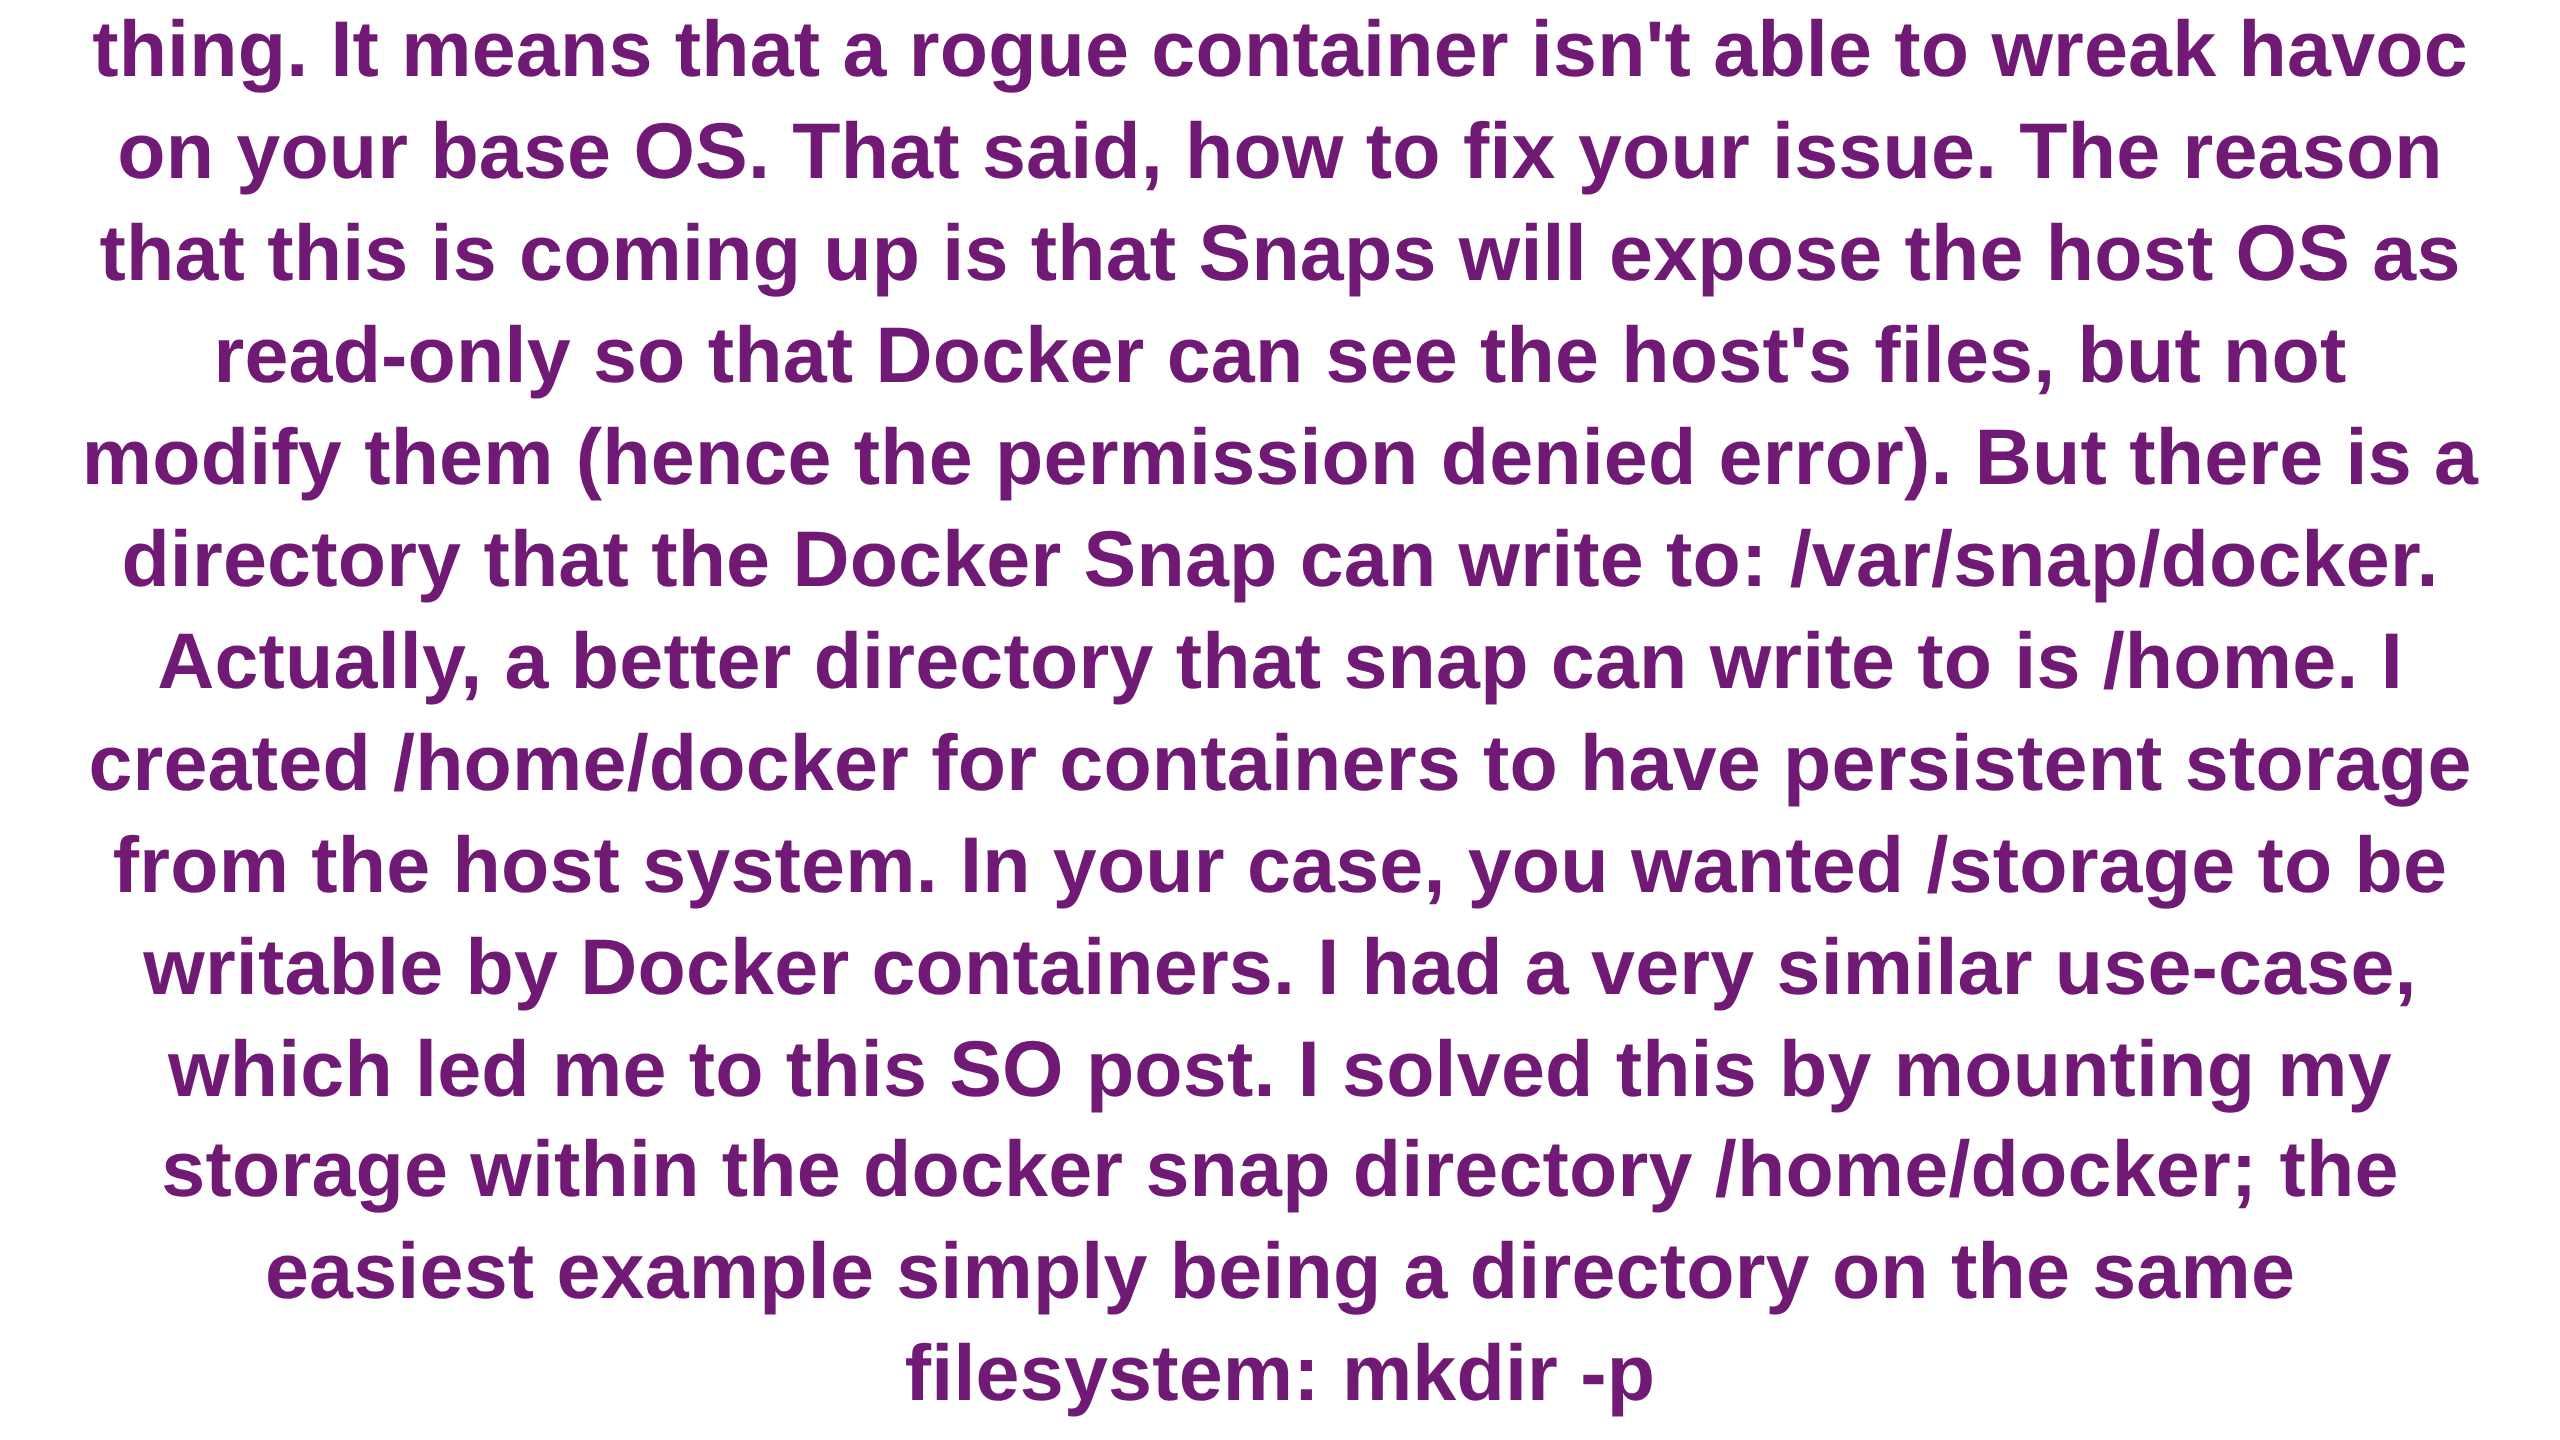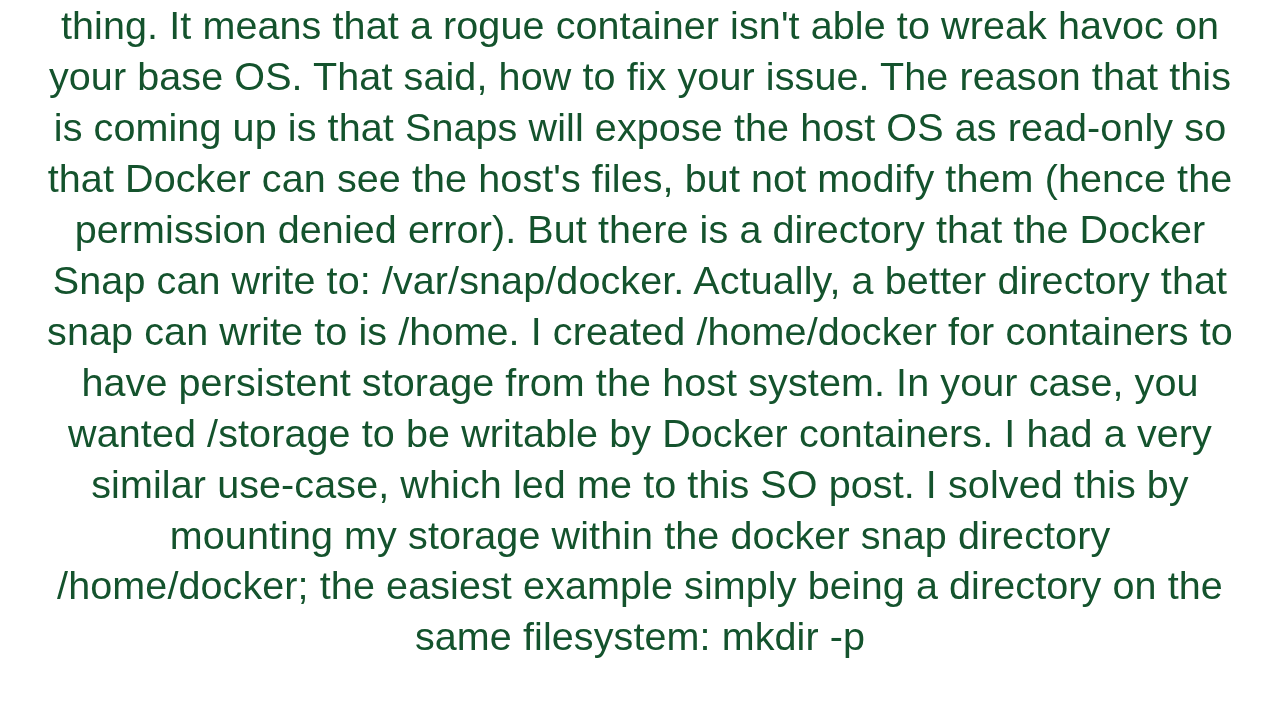--- a/index.html
+++ b/index.html
@@ -14,22 +14,22 @@
     position: absolute;
     top: 0;
     left: 0;
     width: 1280px;
     height: 720px;
     box-sizing: border-box;
     padding: 0 40px;
     font-family: Arial, Helvetica, sans-serif;
     font-size: 39.5px;
     line-height: 1.29;
-    color: #14532d;
+    color: #701a75;
     text-align: center;
-    font-weight: 400;
+    font-weight: 700;
     letter-spacing: 0.1px;
   }
 </style>
 </head>
 <body>
 
 <div class="text-block">thing.  It means that a rogue container isn't able to wreak havoc on your base OS.  That said, how to fix your issue.  The reason that this is coming up is that Snaps will expose the host OS as read-only so that Docker can see the host's files, but not modify them (hence the permission denied error).  But there is a directory that the Docker Snap can write to: /var/snap/docker.  Actually, a better directory that snap can write to is /home.  I created /home/docker for containers to have persistent storage from the host system.  In your case, you wanted /storage to be writable by Docker containers.  I had a very similar use-case, which led me to this SO post.  I solved this by mounting my storage within the docker snap directory /home/docker;  the easiest example simply being a directory on the same filesystem: mkdir -p</div>
 
 </body></html>

